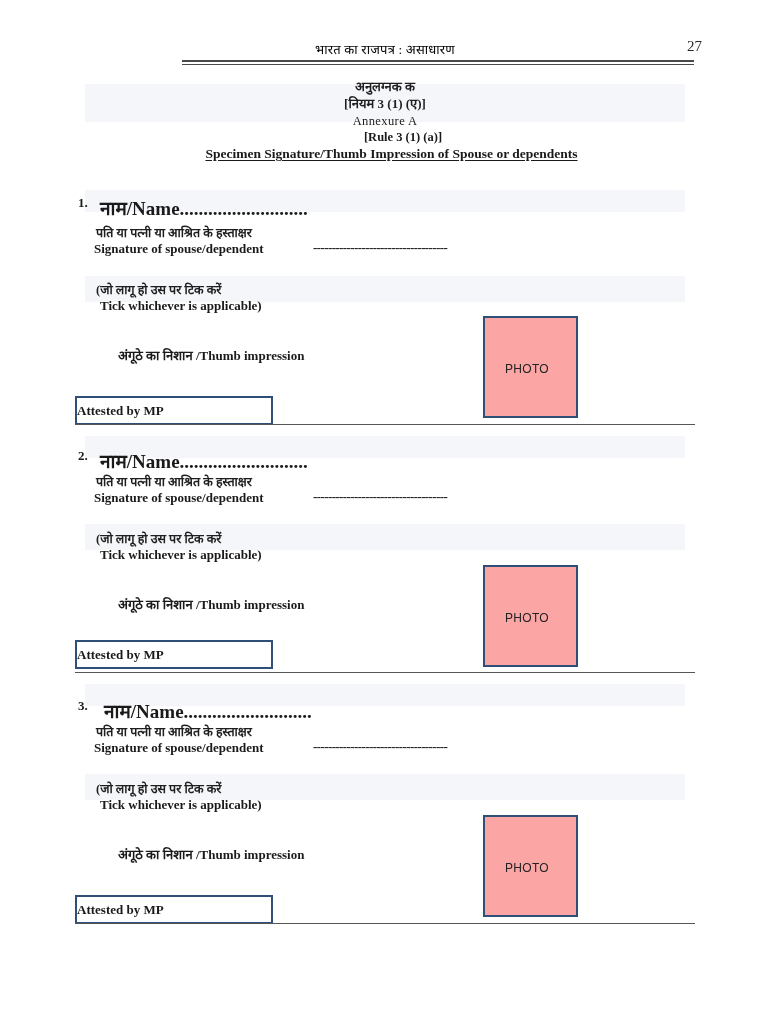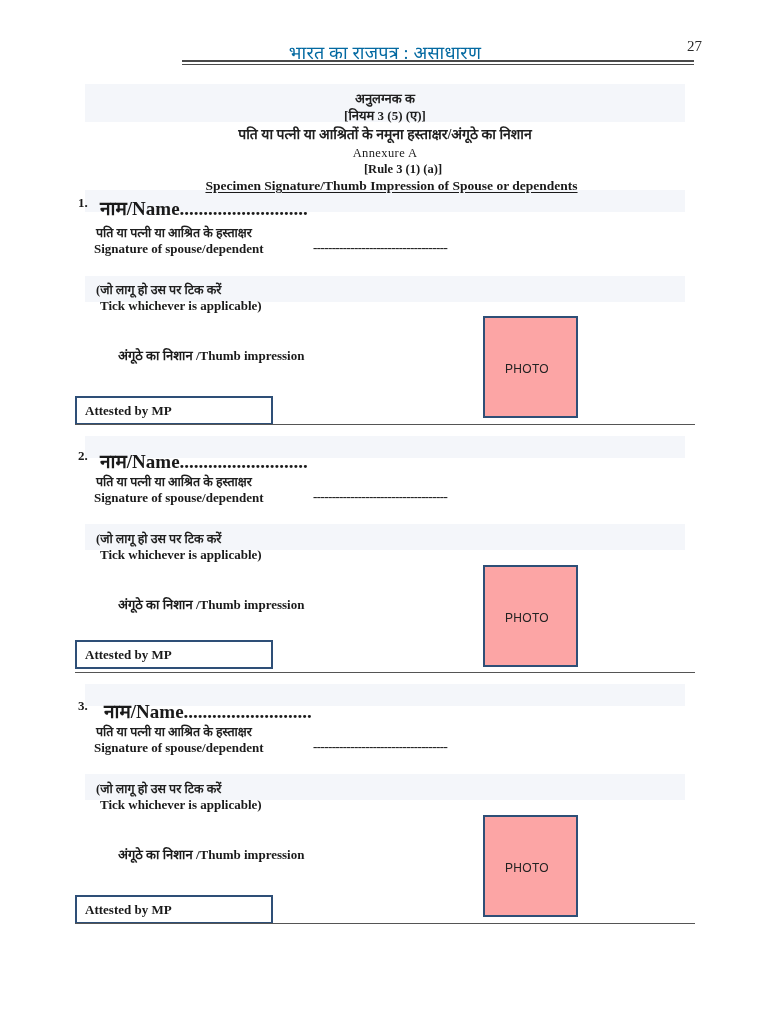--- a/index.html
+++ b/index.html
@@ -35,22 +35,22 @@
     height: 38px;
   }
   .logo svg { display: block; }
 
   .hdr-center {
     position: absolute;
     left: 0;
     top: 40px;
     width: 770px;
     text-align: center;
-    font-size: 18px;
-    color: #0369a1;
+    font-size: 13px;
+    color: #000000;
     letter-spacing: .2px;
   }
   .hdr-page {
     position: absolute;
     right: 68px;
     top: 38px;
     font-size: 15px;
     color: #2a2a2a;
   }
   .hdr-rule {
@@ -62,21 +62,20 @@
   .hdr-rule.r1 { top: 60px;  height: 2px; }
   .hdr-rule.r2 { top: 64px;  height: 1px; }
 
   
   .title-block {
     position: absolute;
     left: 0;
     top: 78px;
     width: 770px;
     text-align: center;
-    margin-top: 12px;
   }
   .t-hi1 {
     font-size: 13px;
     font-weight: bold;
     line-height: 17px;
     color: #1f1f1f;
   }
   .t-hi2 {
     font-size: 13px;
     font-weight: bold;
@@ -142,21 +141,20 @@
   }
 
   
   .attest-box {
     position: absolute;
     border: 2px solid #2e4f77;
     background: #ffffff;
     box-sizing: border-box;
     display: flex;
     align-items: center;
-    padding-left: 8px;
   }
   .attest-box span {
     font-size: 13px;
     font-weight: bold;
   }
 
   
   .photo-box {
     position: absolute;
     border: 2px solid #2e4f77;
@@ -194,22 +192,21 @@
   <div class="tint" style="left:85px; top:774px; width:600px; height:26px;"></div>
 
 
   <div class="hdr-center">भारत का राजपत्र : असाधारण</div>
   <div class="hdr-page">27</div>
   <div class="hdr-rule r1"></div>
   <div class="hdr-rule r2"></div>
 
   <div class="title-block">
     <div class="t-hi1">अनुलग्नक क</div>
-    <div class="t-hi2">[नियम 3 (5) (ए)]</div>
-    <div class="t-hi3">पति या पत्नी या आश्रितों के नमूना हस्ताक्षर/अंगूठे का निशान</div>
+    <div class="t-hi2">[नियम 3 (1) (ए)]</div>
     <div class="t-en1">Annexure A</div>
     <div class="t-en2">[Rule 3 (1) (a)]</div>
     <div class="t-en3">Specimen Signature/Thumb Impression of Spouse or dependents</div>
   </div>
 
   <div class="entry" style="top:0;">
     <div class="ln ln-num" style="left:78px; top:195px;">1.</div>
     <div class="ln ln-name" style="left:100px; top:195px;">नाम/Name...........................</div>
 
     <div class="ln ln-hi" style="left:96px; top:224px;">पति या पत्नी या आश्रित के हस्ताक्षर</div>

